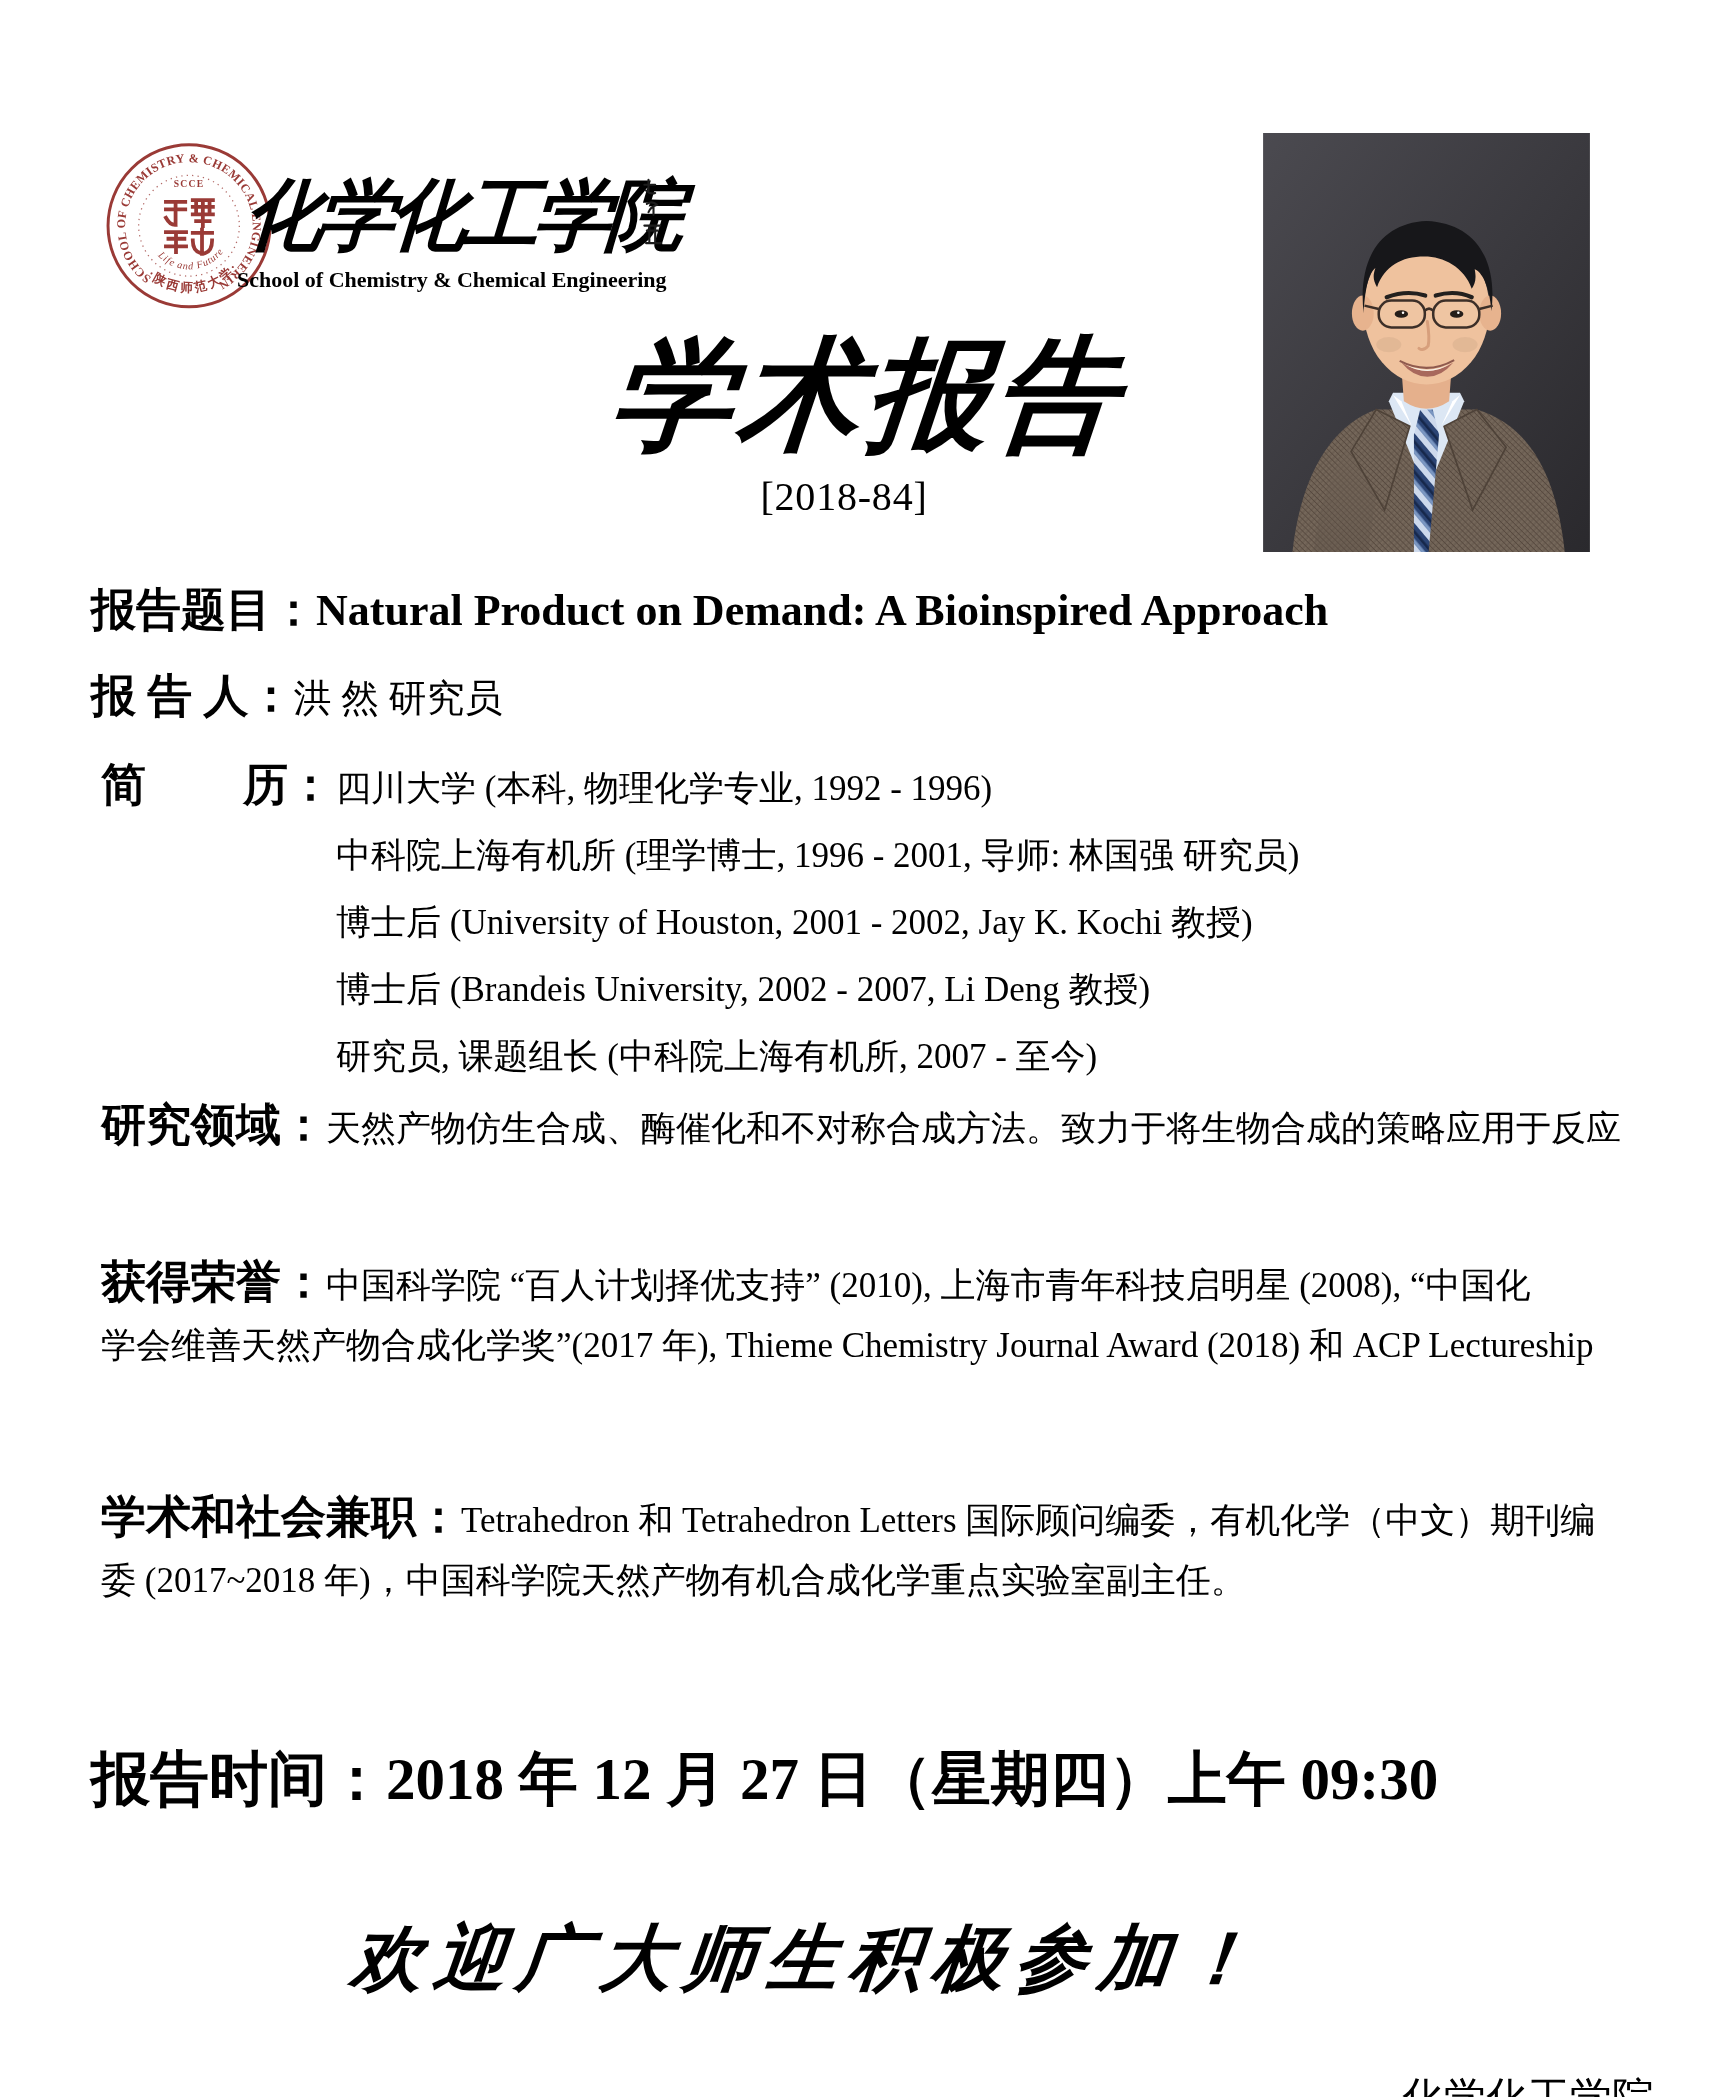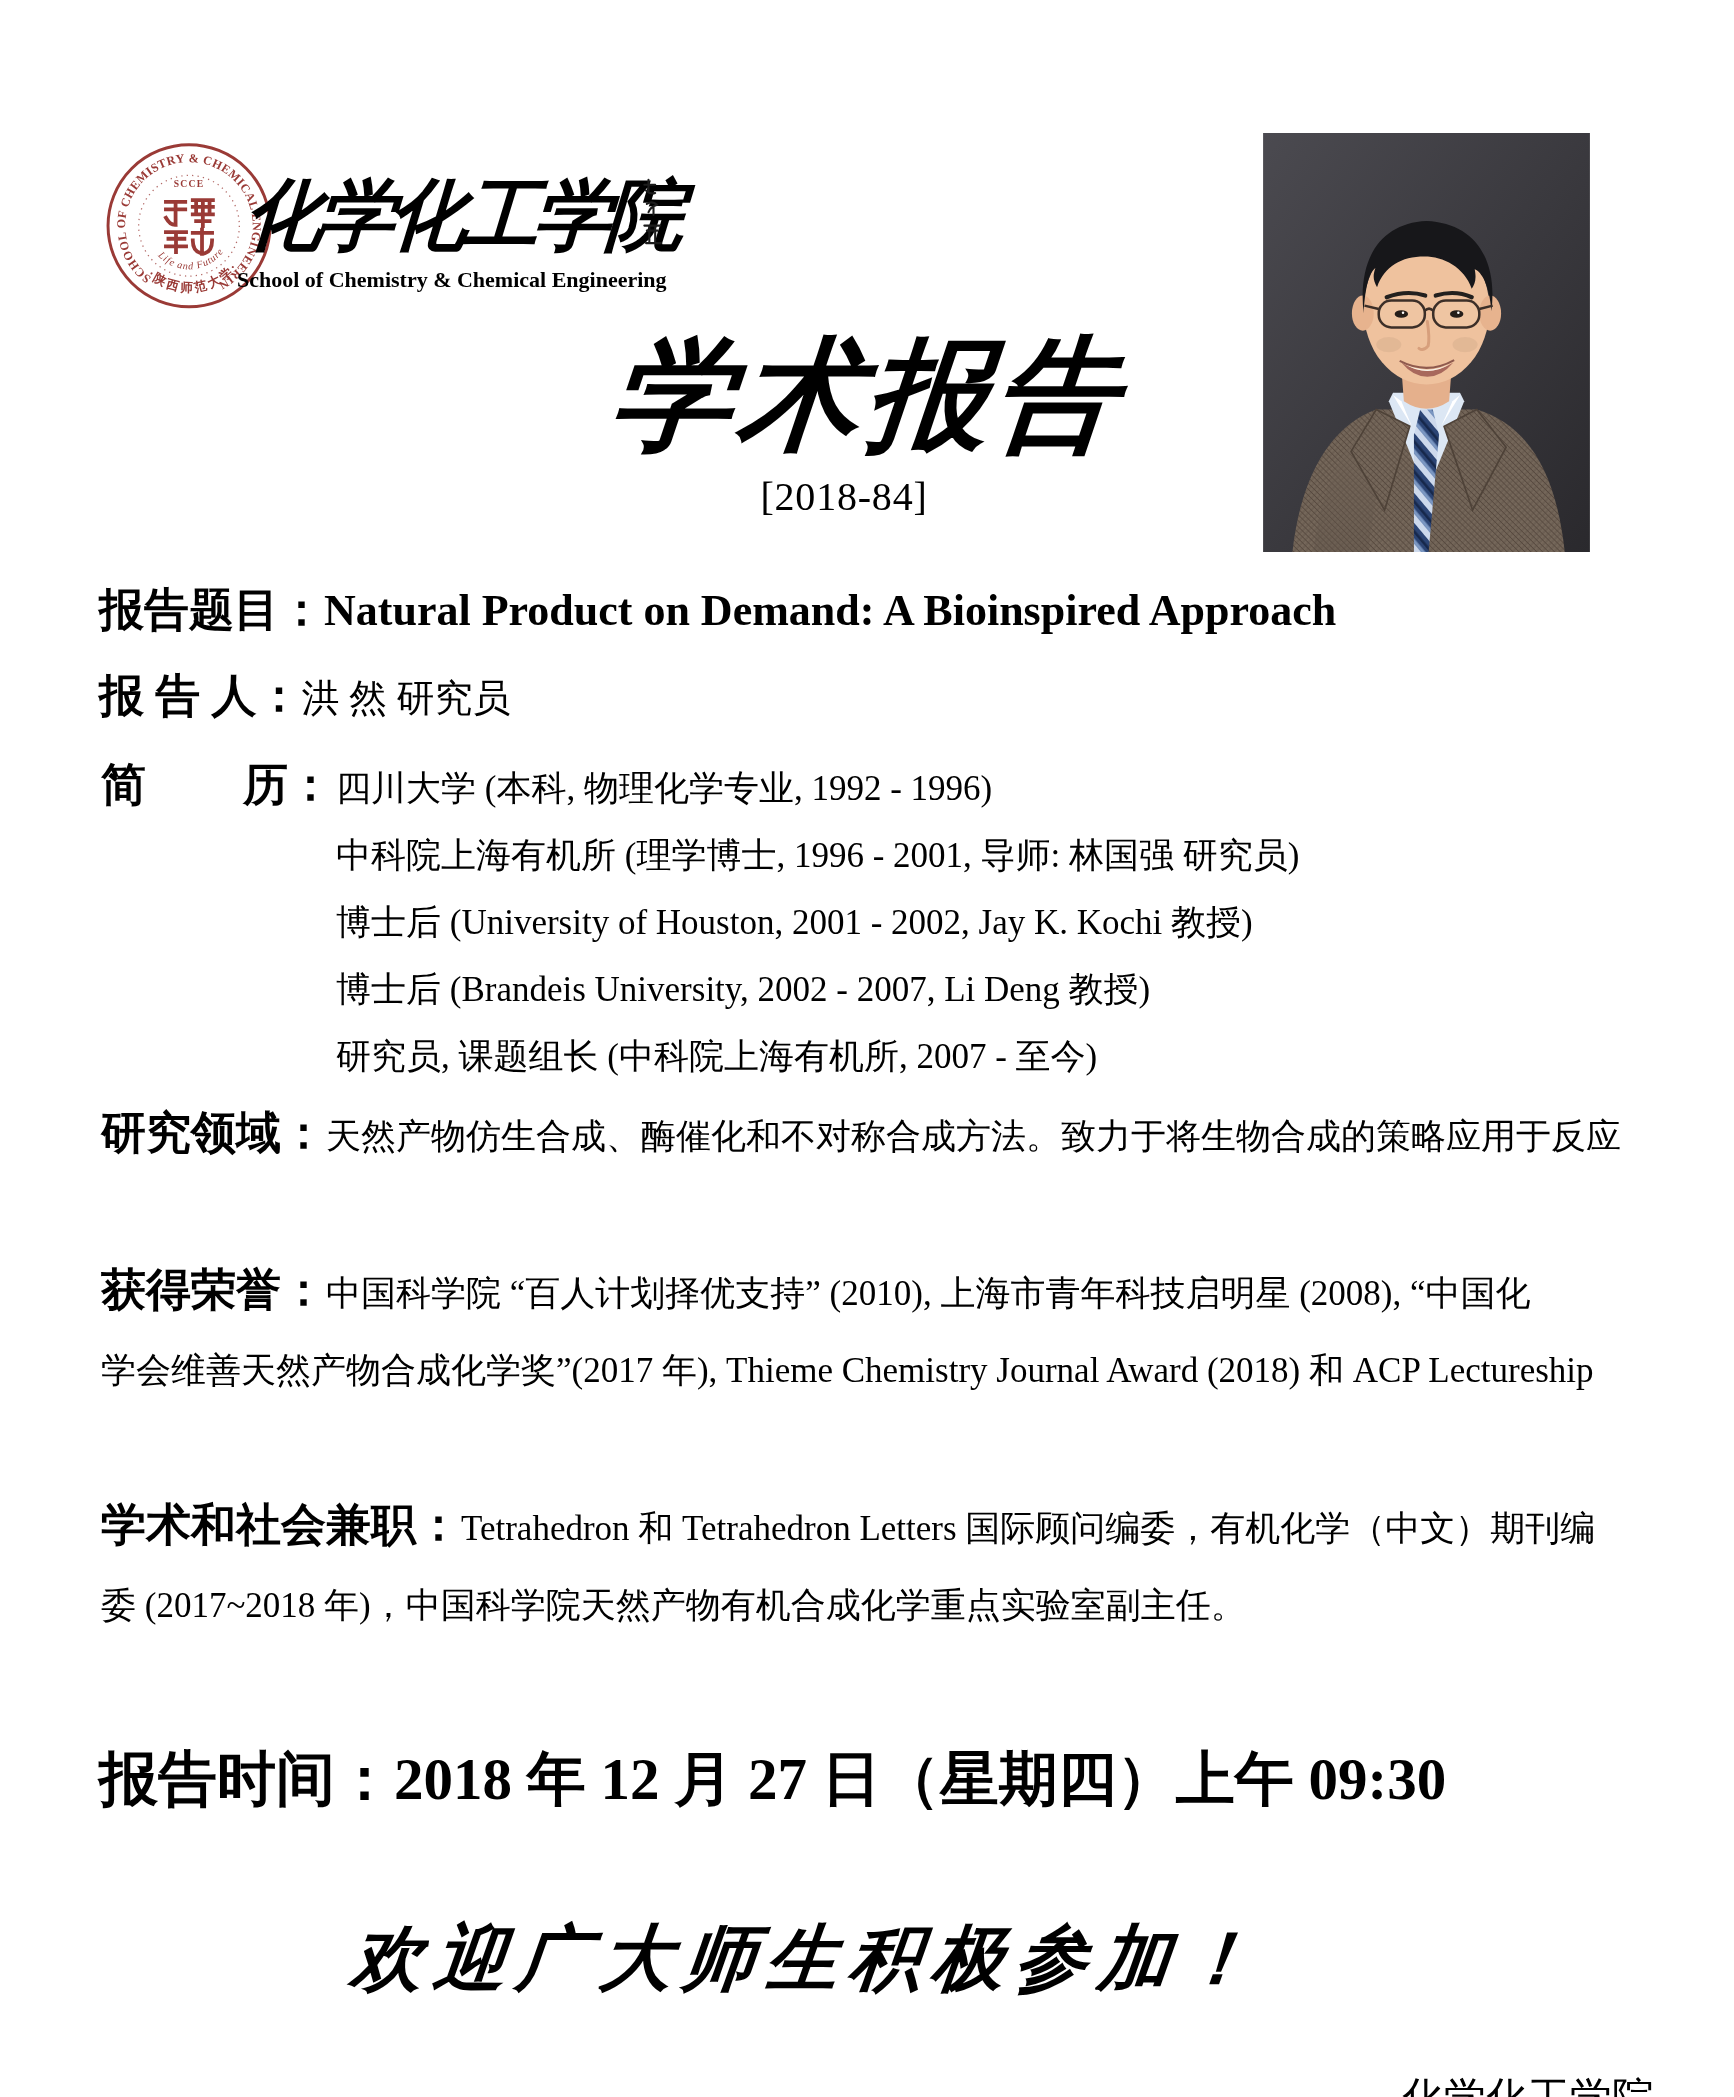--- a/index.html
+++ b/index.html
@@ -30,38 +30,38 @@
     position:absolute;top:315px;left:0;width:100%;text-align:center;
     font-size:122px;font-weight:900;font-style:italic;letter-spacing:5.9px;
     white-space:nowrap;transform:skewX(-5deg);
   }
   .issue{
     position:absolute;top:473px;left:0;width:100%;text-align:center;
     font-size:40px;letter-spacing:0.8px;transform:translateX(-23px);
   }
 
   
-  .row{position:absolute;left:99px;white-space:nowrap;text-align:center;}
+  .row{position:absolute;left:91px;white-space:nowrap;text-align:center;}
   .lbl{font-size:45px;font-weight:bold;}
   .val{font-size:38px;}
 
   .row-topic{top:580px;}
   .topic-en{font-size:44px;font-weight:bold;}
 
   .row-speaker{top:666px;}
 
   .cv{position:absolute;left:101px;top:755px;width:1535px;}
   .cv-label{
     position:absolute;left:0;top:0;width:232px;display:inline-flex;
     justify-content:space-between;font-size:45px;font-weight:bold;
   }
   .cv-lines{margin-left:235px;line-height:67px;font-size:35px;white-space:nowrap;}
 
   .para{position:absolute;left:101px;white-space:nowrap;}
-  .para .line{line-height:77px;font-size:35px;}
+  .para .line{line-height:60px;font-size:35px;}
   .para .line .lbl{font-size:45px;}
 
   .para-research{top:1095px;}
   .para-honors{top:1252px;}
   .para-positions{top:1487px;}
 
   .row-time{top:1740px;}
   .row-place{top:1832px;}
   .bold-line{font-size:59px;font-weight:bold;}
 

